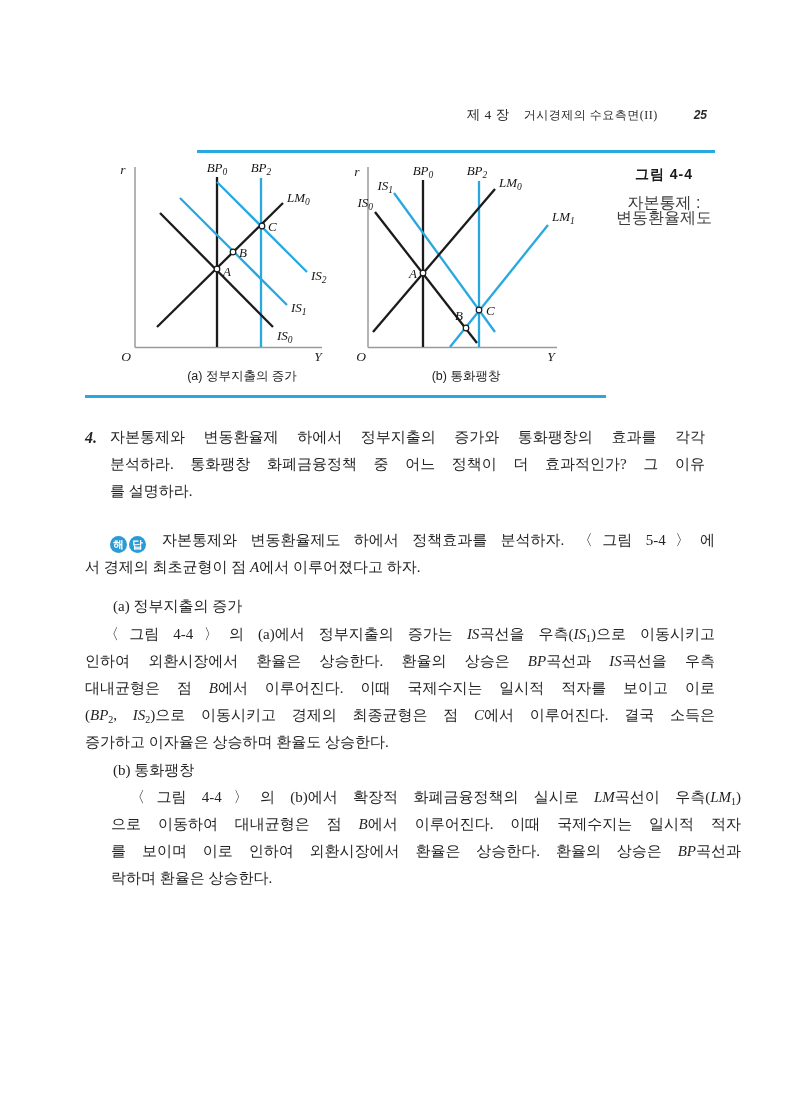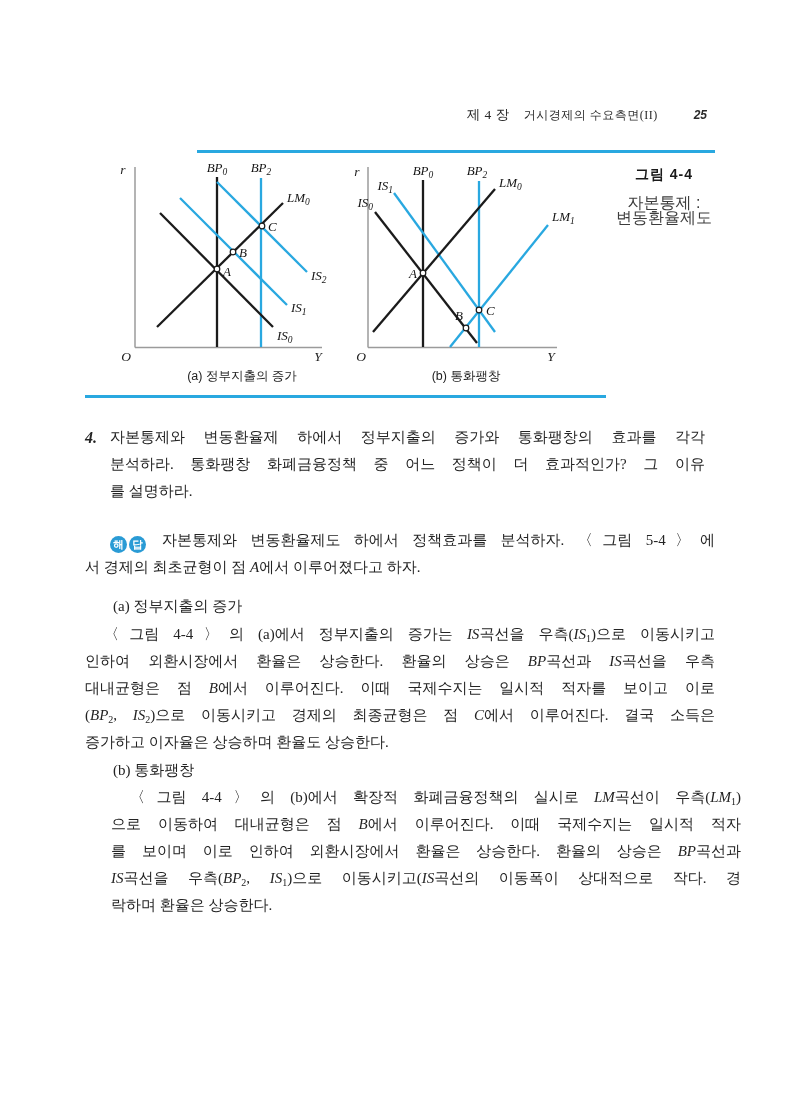--- a/index.html
+++ b/index.html
@@ -142,17 +142,16 @@
     <div class="line jl">대내균형은 점 <i>B</i>에서 이루어진다. 이때 국제수지는 일시적 적자를 보이고 이로</div>
     <div class="line jl">(<i>BP</i><sub>2</sub>, <i>IS</i><sub>2</sub>)으로 이동시키고 경제의 최종균형은 점 <i>C</i>에서 이루어진다. 결국 소득은</div>
     <div class="line">증가하고 이자율은 상승하며 환율도 상승한다.</div>
   </div>
 
   <div class="h-b line">(b) 통화팽창</div>
   <div class="p-b">
     <div class="line jl indent">〈그림 4-4〉의 (b)에서 확장적 화폐금융정책의 실시로 <i>LM</i>곡선이 우측(<i>LM</i><sub>1</sub>)</div>
     <div class="line jl">으로 이동하여 대내균형은 점 <i>B</i>에서 이루어진다. 이때 국제수지는 일시적 적자</div>
     <div class="line jl">를 보이며 이로 인하여 외환시장에서 환율은 상승한다. 환율의 상승은 <i>BP</i>곡선과</div>
-    <div class="line jl"><i>IS</i>곡선을 우측(<i>BP</i><sub>2</sub>, <i>IS</i><sub>1</sub>)으로 이동시키고(<i>IS</i>곡선의 이동폭이 상대적으로 작다. 경</div>
     <div class="line">락하며 환율은 상승한다.</div>
   </div>
 
 </div>
 
 </body></html>

